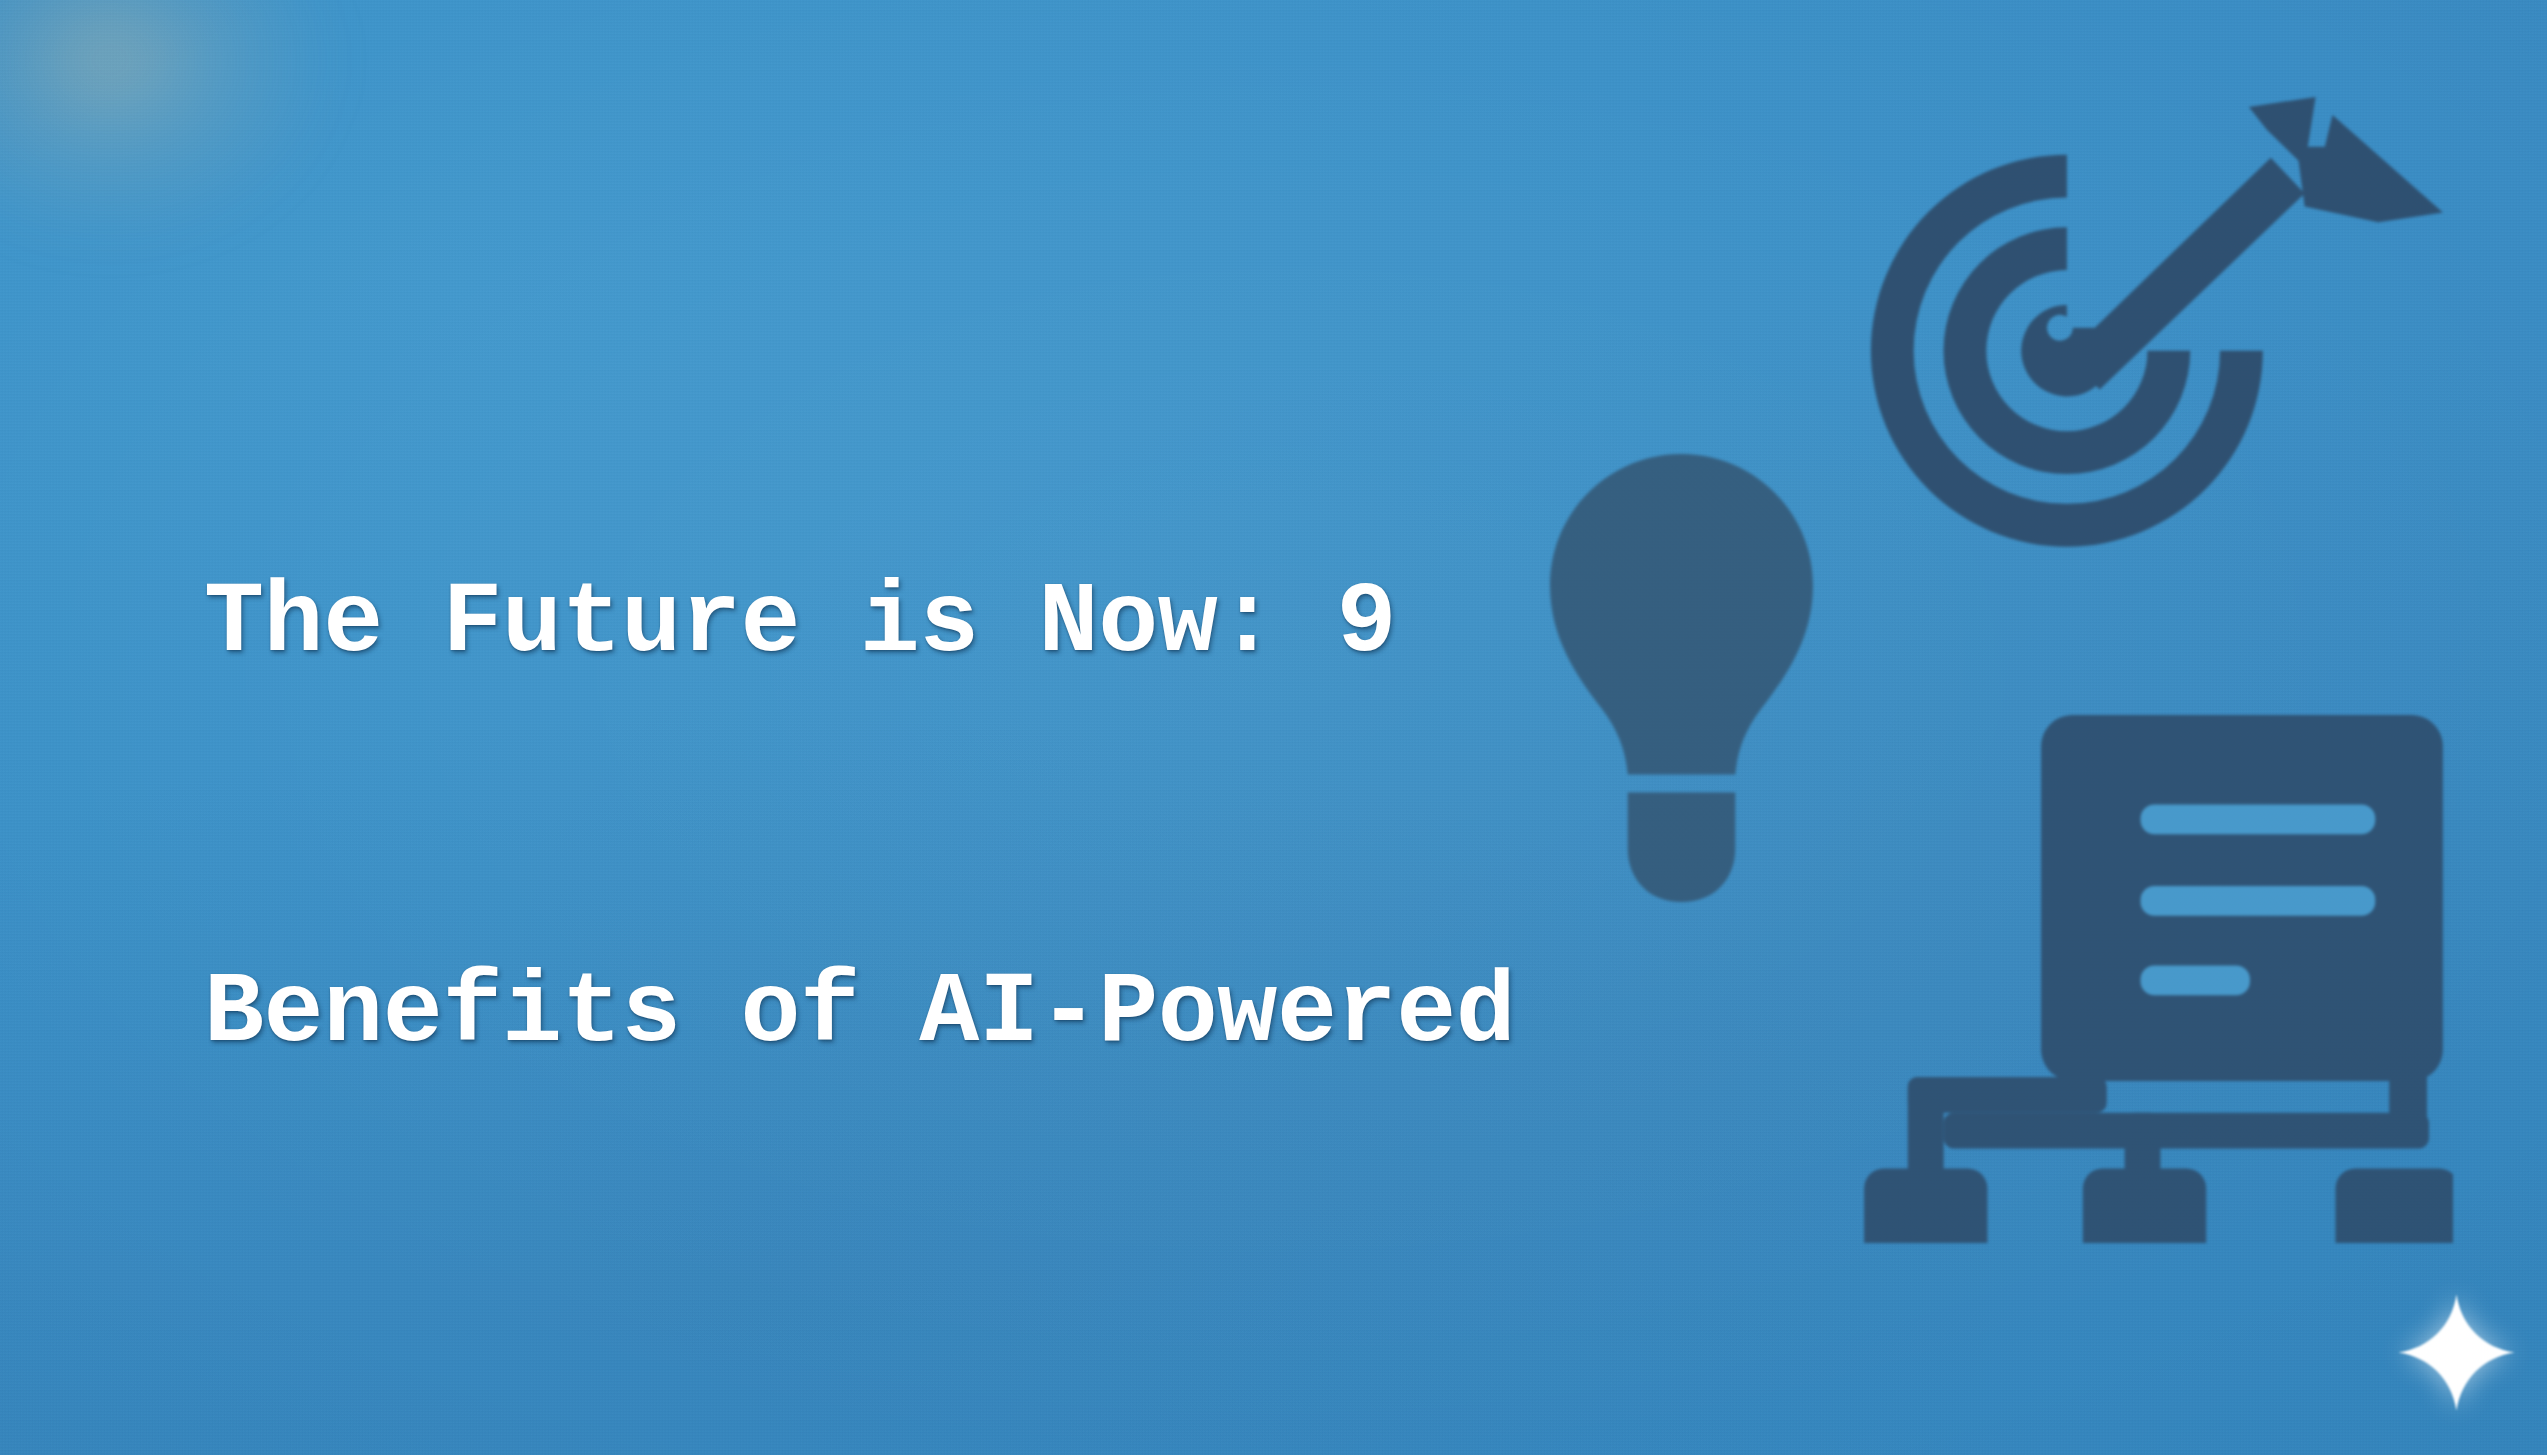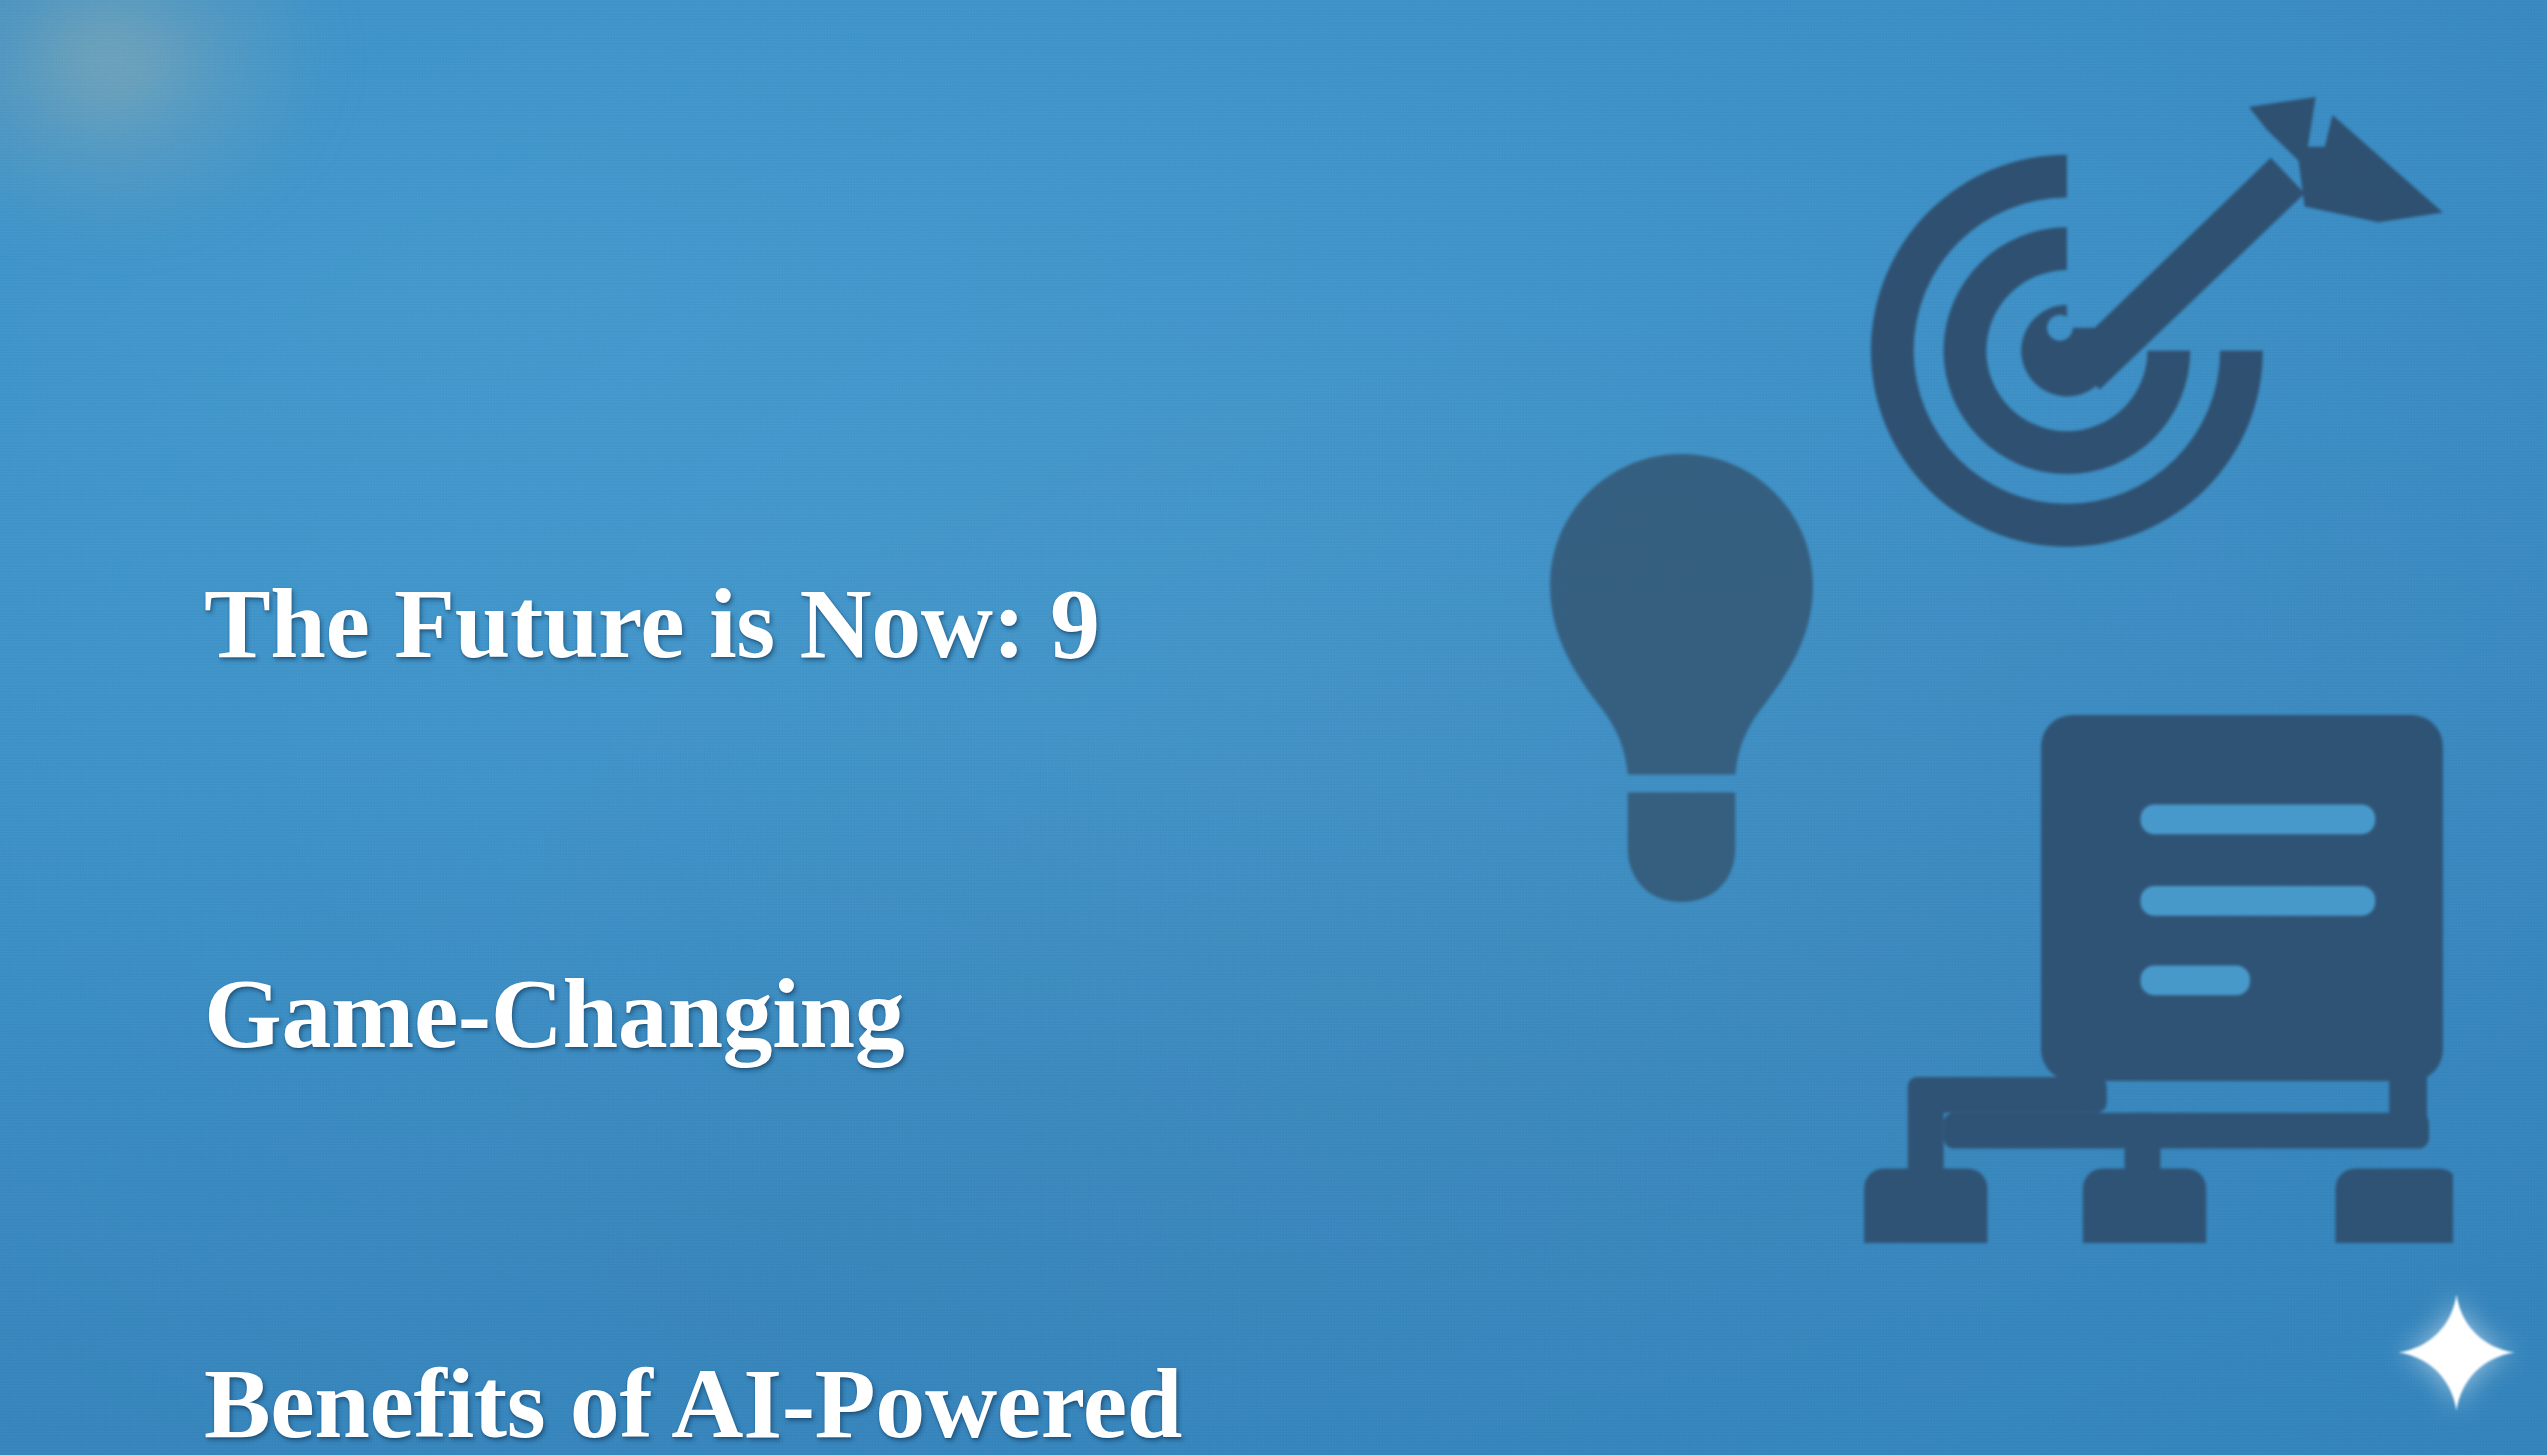--- a/index.html
+++ b/index.html
@@ -6,21 +6,21 @@
   html, body {
     margin: 0;
     padding: 0;
     background: #000;
   }
   #stage {
     position: relative;
     width: 2547px;
     height: 1456px;
     overflow: hidden;
-    font-family: Liberation Serif, serif;
+    font-family: Liberation Mono, monospace;
     background: #3a90c8;
   }
 
   
   .bg-base {
     position: absolute;
     inset: 0;
     background:
       radial-gradient(115% 95% at 18% 20%, #4198cd 0%, #3b91c8 42%, #3a8cc4 72%, #3589c2 100%);
   }
@@ -124,21 +124,20 @@
 <div id="stage">
 
   <div class="bg-base"></div>
   <div class="bg-soft-blur"></div>
   <div class="bg-warm-haze"></div>
   <div class="bg-vignette"></div>
   <div class="bg-grain"></div>
 
   <div class="headline">
     <span class="ln">The Future is Now: 9</span>
-    <span class="ln">Game-Changing</span>
     <span class="ln">Benefits of AI-Powered</span>
     
   </div>
 
   <svg class="graphic" id="target-graphic" viewBox="0 0 640 580" aria-hidden="true">
     <g class="ink">
 
       <path d="M247 57
                A 200 200 0 1 0 447 257
                L 447 230

